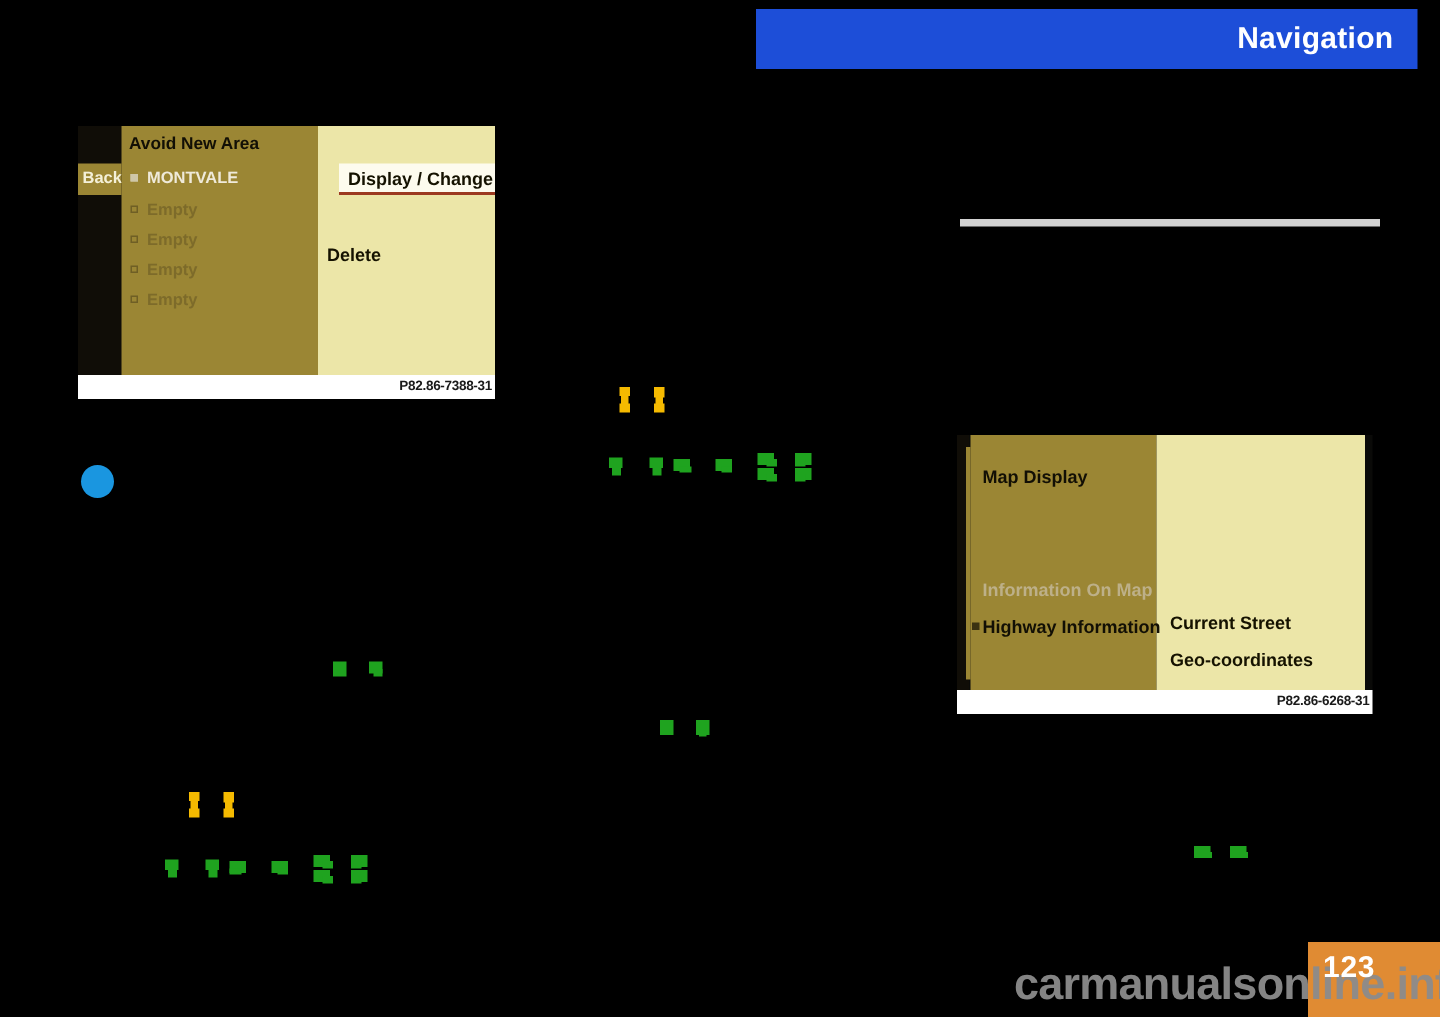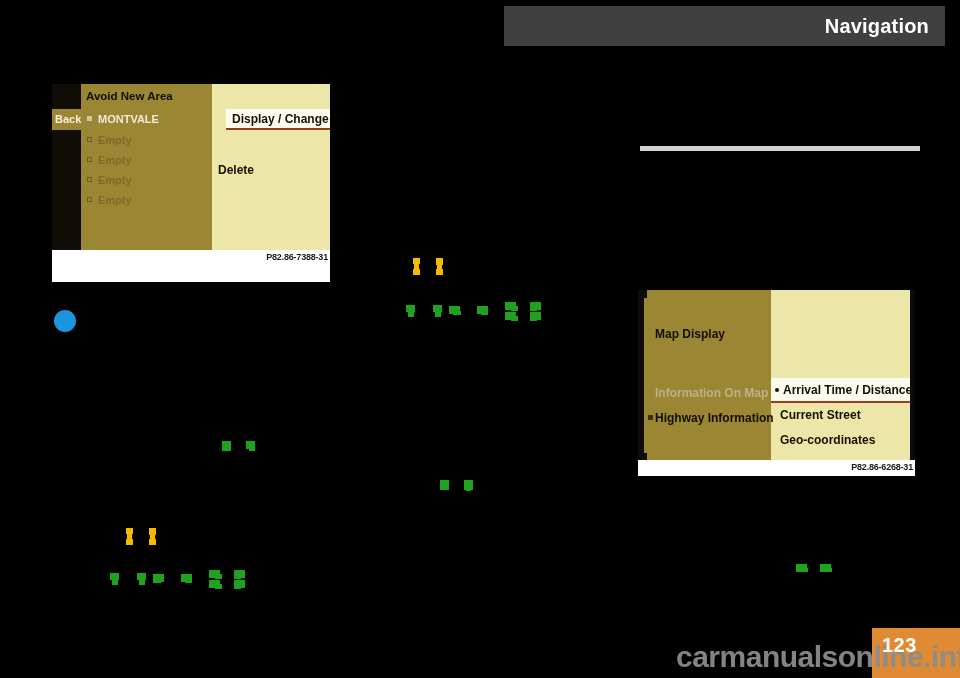--- a/index.html
+++ b/index.html
@@ -16,21 +16,21 @@
     background: #000000;
   }
 
   
   .header-banner {
     position: absolute;
     left: 504px;
     top: 6px;
     width: 441px;
     height: 40px;
-    background: #404040;
+    background: #1d4ed8;
   }
   .header-banner-title {
     position: absolute;
     right: 16px;
     top: 9px;
     color: #ffffff;
     font-size: 20px;
     font-weight: bold;
     letter-spacing: 0.2px;
     white-space: nowrap;
@@ -140,21 +140,21 @@
     font-weight: bold;
     line-height: 21px;
     padding-left: 6px;
     box-sizing: border-box;
     white-space: nowrap;
   }
   .f1-menu-item.highlighted {
     background: #fdfbee;
     border-bottom: 2px solid #9c3a20;
   }
-  #fig-avoid-area .caption-strip { top: 166px; width: 278px; height: 32px; }
+  #fig-avoid-area .caption-strip { top: 166px; width: 278px; height: 16px; }
 
   
   #fig-info-map { left: 638px; top: 290px; width: 277px; height: 188px; }
   #fig-info-map .shot { width: 277px; height: 170px; background: #0a0a08; }
 
   .f2-edge {
     position: absolute; left: 0; top: 0; width: 8px; height: 170px;
     background: #100d07;
   }
   .f2-accent {
@@ -318,34 +318,31 @@
 <div class="blue-bullet"></div>
 
 <div class="figure" id="fig-info-map">
   <div class="shot">
 
     <div class="f2-edge"></div>
     <div class="f2-accent"></div>
     <div class="f2-listpanel"></div>
     <div class="f2-rightpanel"></div>
 
-    <div class="f2-row" style="top:16px;margin-top:16px;">
+    <div class="f2-row" style="top:16px;">
       <span>Map Display</span>
     </div>
     <div class="f2-row" style="top:116px;">
       <span class="f2-tick"></span>
       <span>Highway Information</span>
     </div>
     <div class="f2-row dim" style="top:91px;">
       <span>Information On Map</span>
     </div>
 
-    <div class="f2-sub highlighted" style="top:88px;">
-      <span class="dot"></span><span>Arrival Time / Distance</span>
-    </div>
     <div class="f2-sub" style="top:113px;">Current Street</div>
     <div class="f2-sub" style="top:138px;">Geo-coordinates</div>
     <div class="f2-sub" style="top:163px;">None</div>
   </div>
 
   <div class="caption-strip">
     <span>P82.86-6268-31</span>
   </div>
 </div>
 

